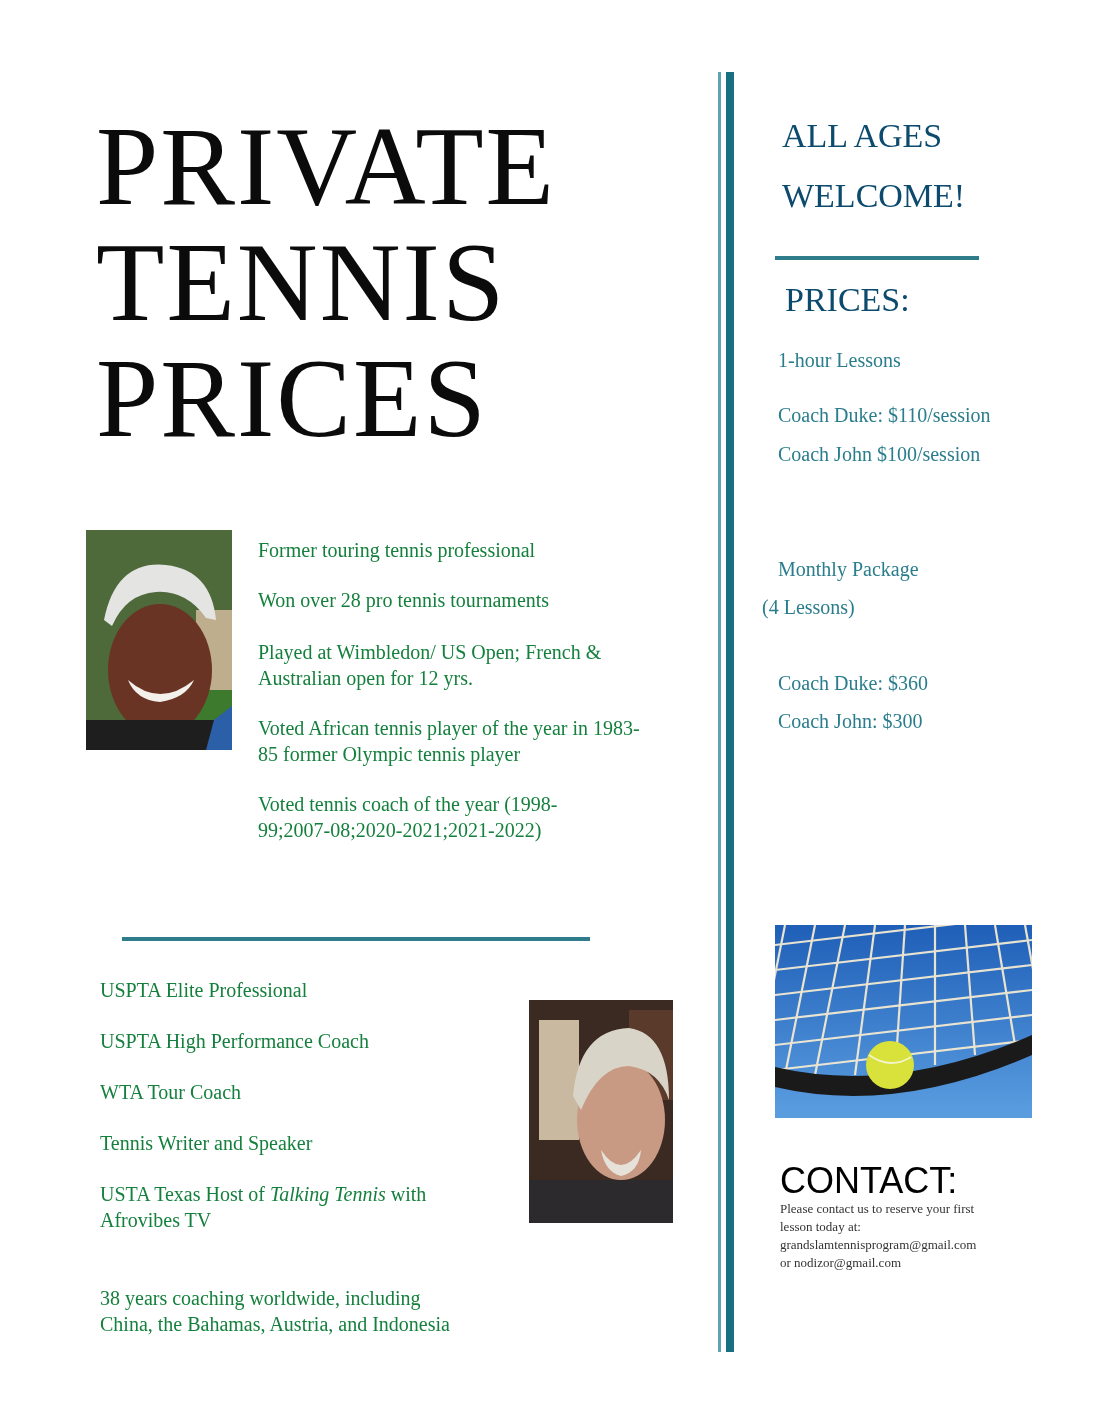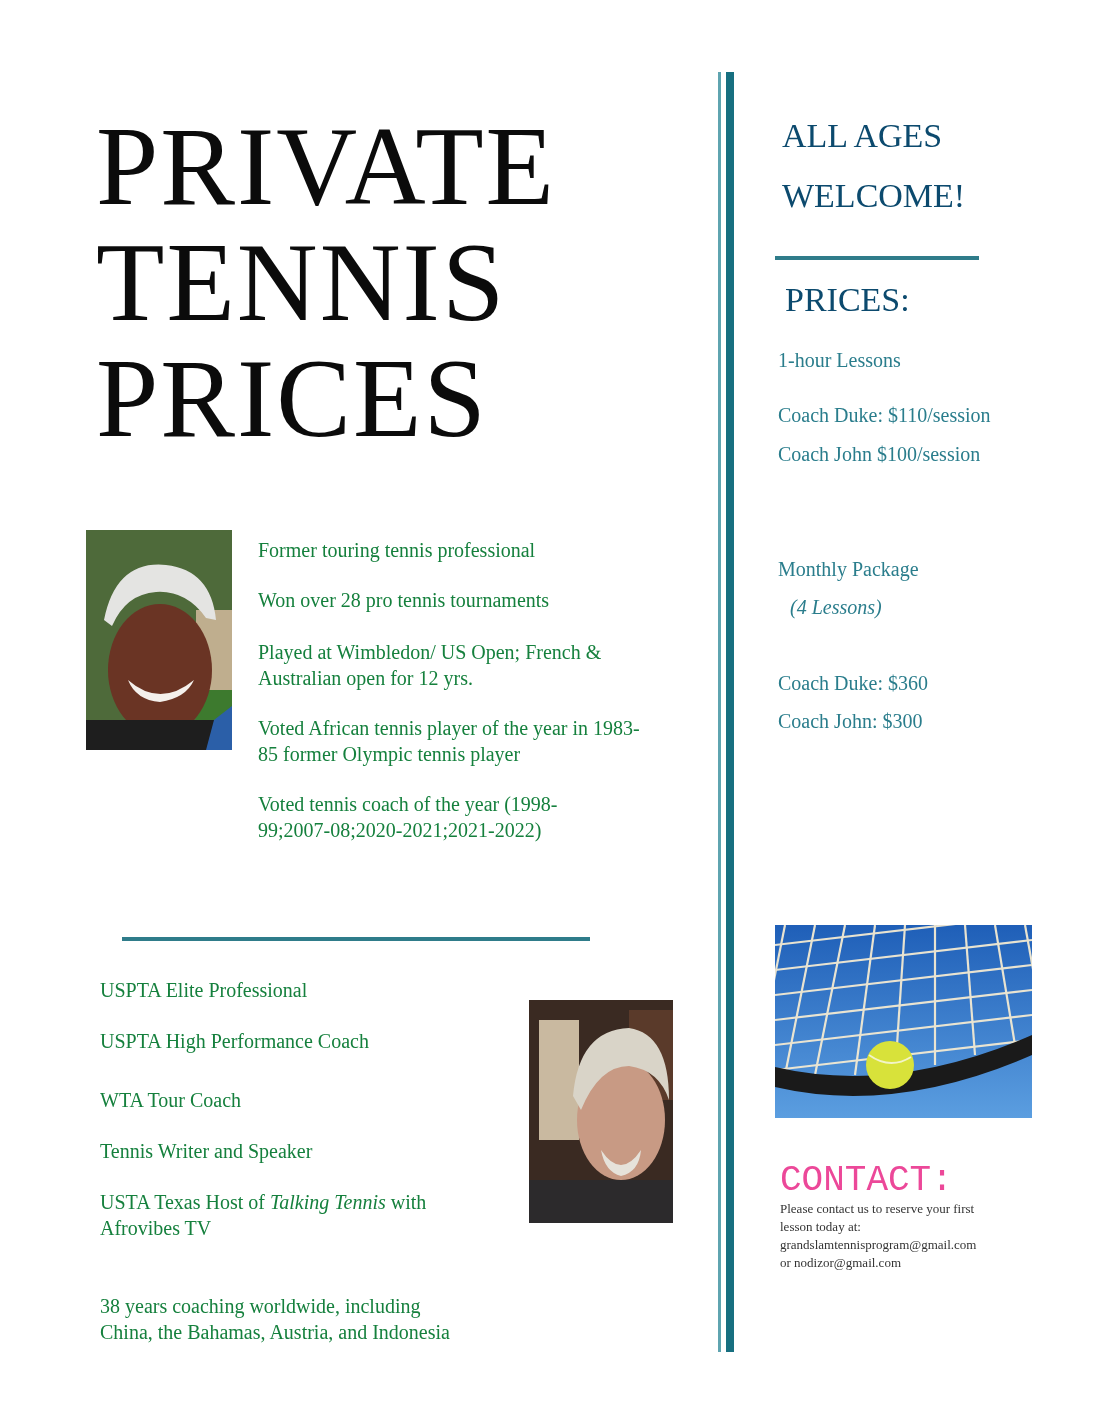--- a/index.html
+++ b/index.html
@@ -10,21 +10,21 @@
            font-size: 112px; line-height: 116px; color: #0b0b0b; letter-spacing: 2px; }
   .title div { white-space: nowrap; }
   .bio { font-family: "Liberation Serif", serif; font-size: 20px; line-height: 26px; color: #15803d; }
   .bio p { margin: 0; }
   .photo { overflow: hidden; }
   .vrule-thin { left: 718px; top: 72px; width: 3px; height: 1280px; background: #5fa4b0; }
   .vrule-thick { left: 726px; top: 72px; width: 8px; height: 1280px; background: #176f80; }
   .hrule { height: 4px; background: #2f7c8a; }
   .side-head { font-family: "Liberation Serif", serif; color: #0c4a6e; font-size: 34px; line-height: 60px; }
   .side-text { font-family: "Liberation Serif", serif; color: #2a7d8c; font-size: 20px; }
-  .contact-head { font-family: Liberation Mono, monospace; color: #ec4899; font-size: 36px; }
+  .contact-head { font-family: Liberation Sans, sans-serif; color: #000000; font-size: 36px; }
   .contact-body { font-family: "Liberation Serif", serif; color: #333; font-size: 13px; line-height: 18px; }
 </style>
 </head>
 <body>
 
 <div class="abs title">
   <div>PRIVATE</div>
   <div>TENNIS</div>
   <div>PRICES</div>
 </div>
@@ -48,21 +48,21 @@
   <p style="margin-bottom:26px;">Won over 28 pro tennis tournaments</p>
   <p style="margin-bottom:24px; width:400px;">Played at Wimbledon/ US Open; French &amp; Australian open for 12 yrs.</p>
   <p style="margin-bottom:24px; width:400px;">Voted African tennis player of the year in 1983-85 former Olympic tennis player</p>
   <p style="margin-bottom:24px; width:360px;">Voted tennis coach of the year (1998-99;2007-08;2020-2021;2021-2022)</p>
 </div>
 
 <div class="abs hrule" style="left:122px; top:937px; width:468px;"></div>
 
 <div class="abs bio" style="left:100px; top:977px; width:401px; text-align:left;font-family:Liberation Serif, serif;">
   <p style="margin-bottom:25px;">USPTA Elite Professional</p>
-  <p style="margin-bottom:33px;">USPTA High Performance Coach</p>
+  <p style="margin-bottom:25px;">USPTA High Performance Coach</p>
   <p style="margin-bottom:25px;">WTA Tour Coach</p>
   <p style="margin-bottom:25px;">Tennis Writer and Speaker</p>
   <p>
     <span>USTA Texas Host of </span><em>Talking Tennis</em><span> with</span>
   </p>
   <p style="margin-bottom:52px;">Afrovibes TV</p>
   <p>38 years coaching worldwide, including</p>
   <p>China, the Bahamas, Austria, and Indonesia</p>
 </div>
 
@@ -88,21 +88,21 @@
 
 <div class="abs hrule" style="left:775px; top:256px; width:204px;"></div>
 
 <div class="abs side-head" style="left:785px; top:270px;">PRICES:</div>
 
 <div class="abs side-text" style="left:778px; top:349px;">1-hour Lessons</div>
 <div class="abs side-text" style="left:778px; top:404px;">Coach Duke: $110/session</div>
 <div class="abs side-text" style="left:778px; top:443px;">Coach John $100/session</div>
 
 <div class="abs side-text" style="left:778px; top:558px;">Monthly Package</div>
-<div class="abs side-text" style="left:790px; top:596px;font-style:italic;">(4 Lessons)</div>
+<div class="abs side-text" style="left:762px; top:596px;">(4 Lessons)</div>
 <div class="abs side-text" style="left:778px; top:672px;">Coach Duke: $360</div>
 <div class="abs side-text" style="left:778px; top:710px;">Coach John: $300</div>
 
 <div class="abs photo" style="left:775px; top:925px; width:257px; height:193px;">
   <svg width="257" height="193" viewBox="0 0 257 193">
     <defs>
       <linearGradient id="sky" x1="0" y1="0" x2="0" y2="1">
         <stop offset="0" stop-color="#1f5fb8"></stop>
         <stop offset="1" stop-color="#5b9ee0"></stop>
       </linearGradient>

